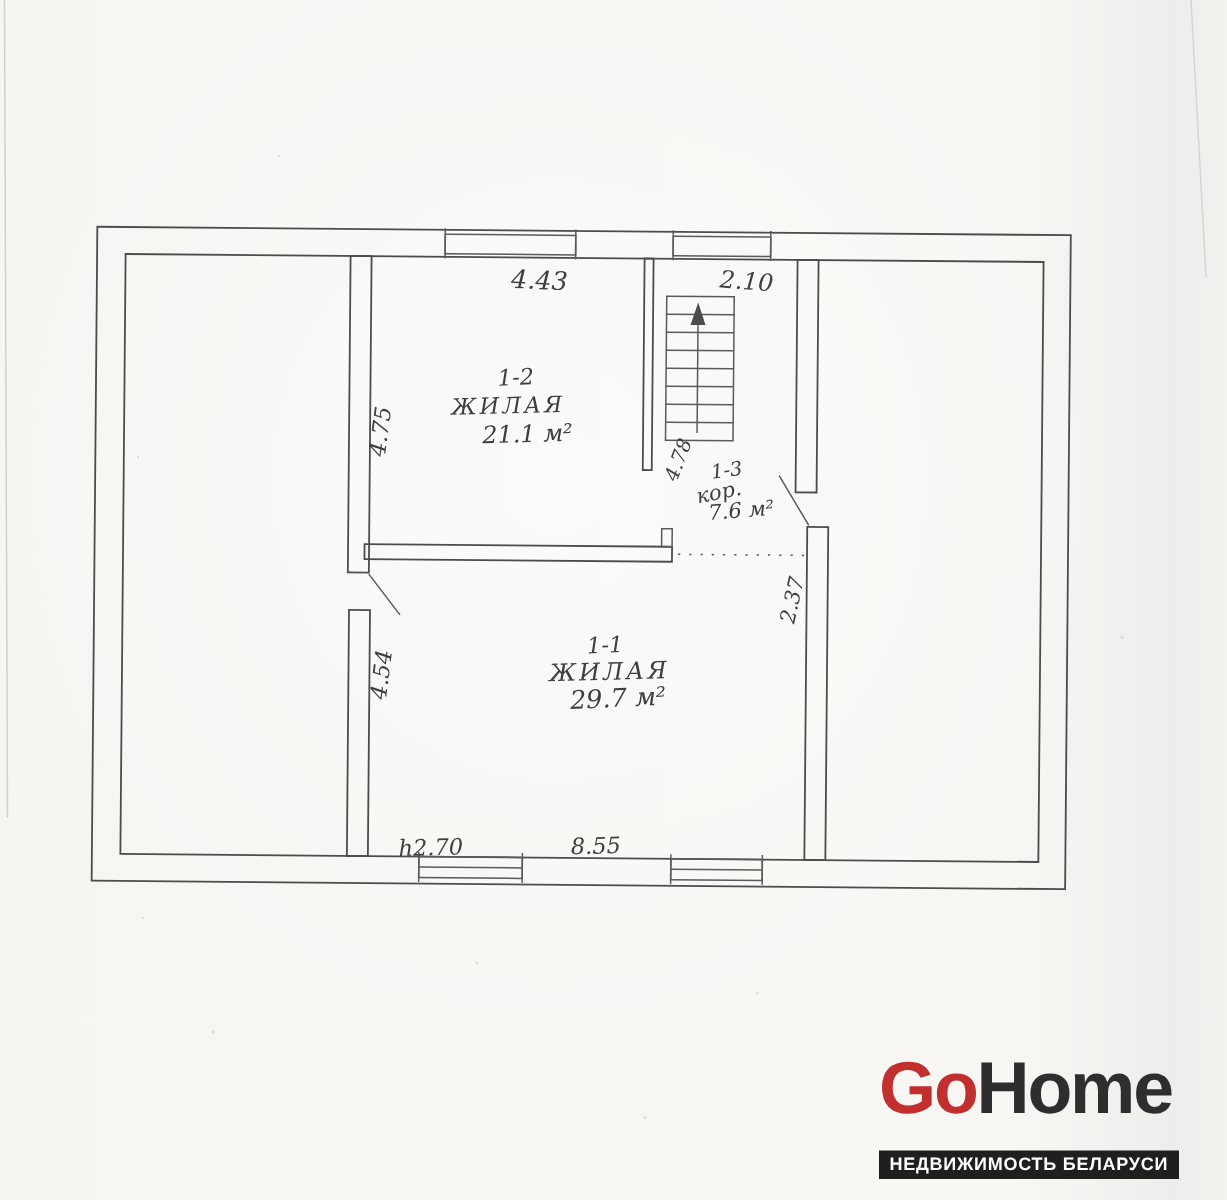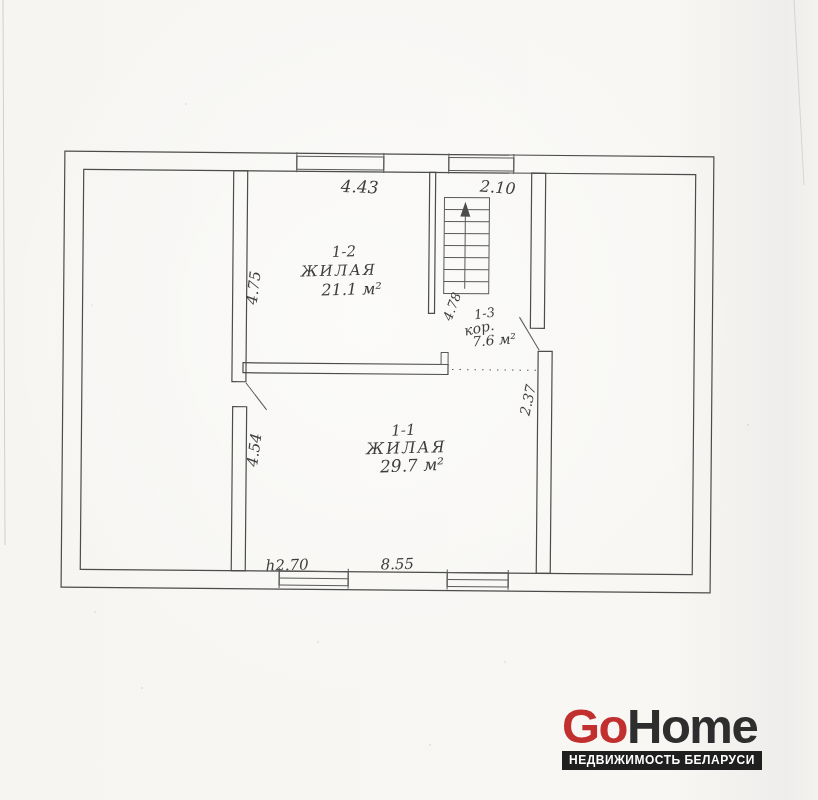--- a/index.html
+++ b/index.html
@@ -18,35 +18,35 @@
   .hand{
     font-family:"DejaVu Serif", serif;
     font-style:italic;
     fill:#3e3e3e;
   }
   .room-name{ letter-spacing:2px; }
   .wallstroke{ stroke:#4c4c4c; stroke-width:1.2; fill:none; }
   .wallthin{ stroke:#5a5a5a; stroke-width:1; fill:none; }
 
   .logo{
-    position:absolute; left:562px; top:702px; width:200px;
+    position:absolute; left:586px; top:702px; width:200px;
     line-height:1;
   }
   .logo-word{
     font-family:"Liberation Sans", sans-serif;
     font-weight:bold;
     font-size:49px;
     letter-spacing:-1.5px;
     white-space:nowrap;
   }
   .logo-go{ color:#c22f2f; }
   .logo-home{ color:#2e2e2e; }
   .logo-tagline{
     display:inline-block;
-    margin-top:0;
+    margin-top:16px;
     background:#1f1f1f;
     color:#ffffff;
     font-family:"Liberation Sans", sans-serif;
     font-weight:bold;
     font-size:12px;
     letter-spacing:.5px;
     padding:3px 7px 4px 7px;
     white-space:nowrap;
   }
 </style>

